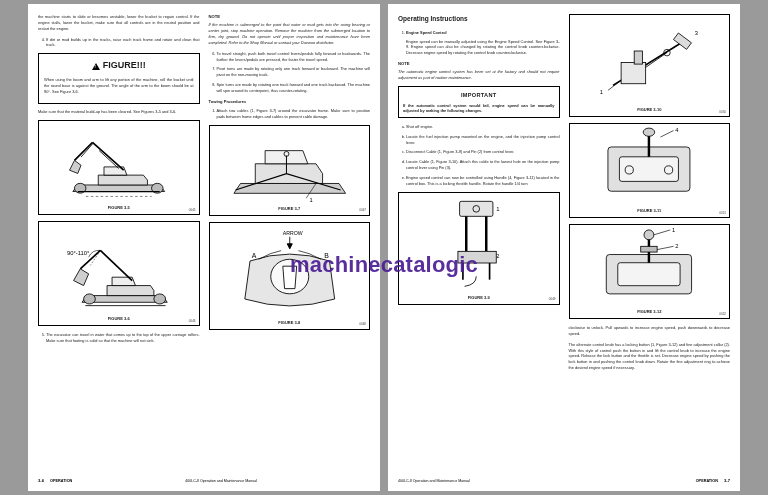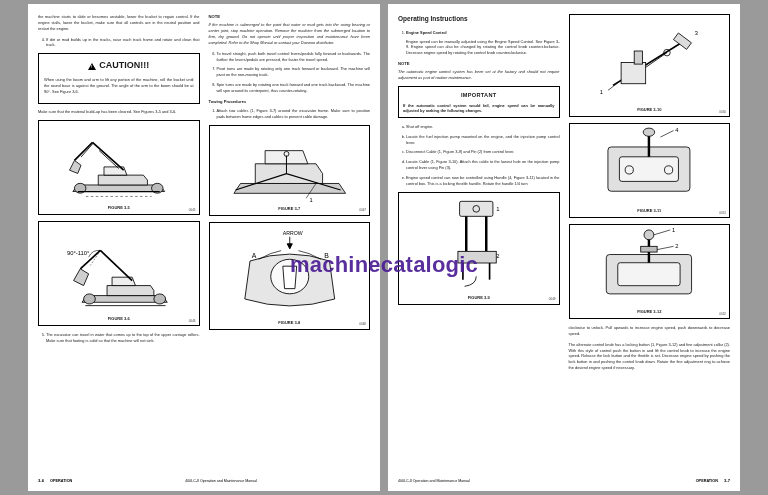--- a/index.html
+++ b/index.html
@@ -43,21 +43,21 @@
     <div class="cols">
 
       <div class="col">
         <p>the machine starts to slide or becomes unstable, lower the bucket to regain control. If the engine stalls, lower the bucket, make sure that all controls are in the neutral position and restart the engine.</p>
         <ol start="4">
           <li>If dirt or mud builds up in the tracks, raise each track frame and rotate and clean that track.</li>
         </ol>
 
         <div class="warnbox">
           <div style="text-align:center;margin-bottom:4px;">
-            <span class="tri"></span><span style="font-weight:bold;font-size:9px;vertical-align:middle;">CAUTION!!!</span>
+            <span class="tri"></span><span style="font-weight:bold;font-size:9px;vertical-align:middle;">FIGURE!!!</span>
           </div>
           <p>When using the boom and arm to lift any portion of the machine, roll the bucket until the round base is against the ground. The angle of the arm to the boom should be at 90°. See Figure 3-6.</p>
         </div>
 
         <p>Make sure that the material build-up has been cleared. See Figures 3-5 and 3-6.</p>
 
         <div class="fig">
           <div class="art">
             <svg viewBox="0 0 160 100" width="100%" height="82">
               <g stroke="#000" stroke-width="1" fill="none">

